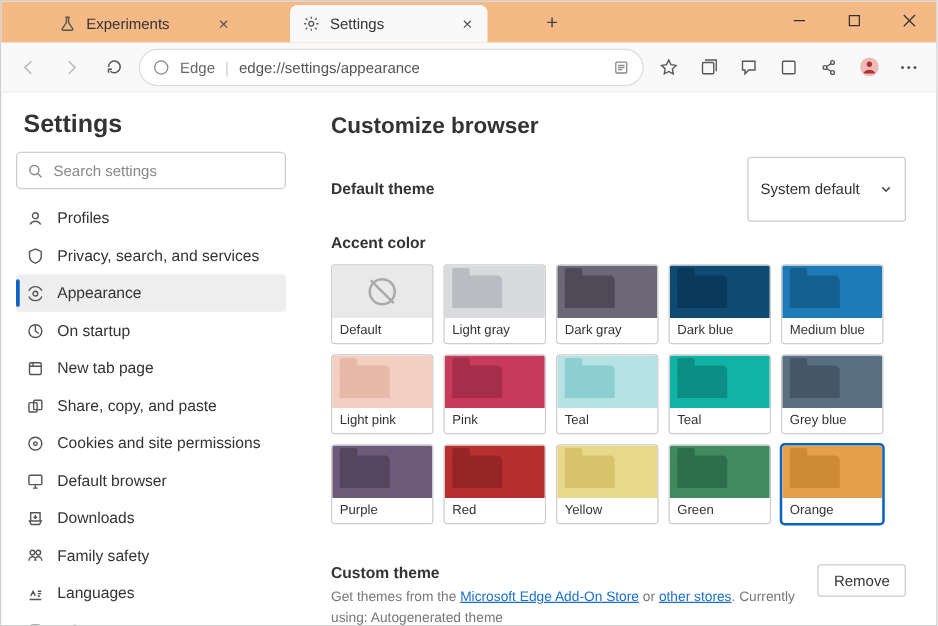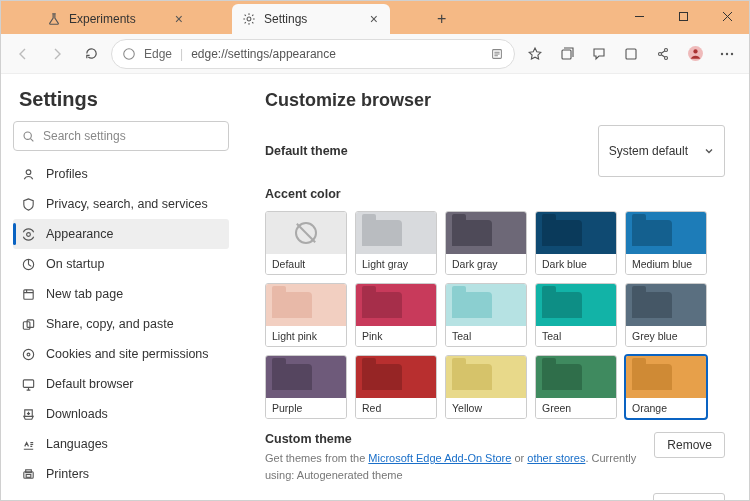--- a/index.html
+++ b/index.html
@@ -26,21 +26,21 @@
 .stitle { font-size: 20px; font-weight: 600; margin-bottom: 10px; padding-left: 6px; }
 .search { height: 30px; border: 1px solid #ccc; border-radius: 4px; display: flex; align-items: center; padding: 0 8px; gap: 8px; margin-bottom: 8px; color: #888; font-size: 12px; }
 .navitem { height: 30px; display: flex; align-items: center; padding: 0 8px; gap: 10px; font-size: 12.5px; color: #333; border-radius: 3px; }
 .navitem.active { background: #eee; position: relative; }
 .navitem.active::before { content: ""; position: absolute; left: 0; top: 4px; bottom: 4px; width: 3px; background: #0a63c2; border-radius: 2px; }
 .navicon { width: 15px; height: 15px; color: #555; flex-shrink: 0; }
 .main { flex: 1; padding: 16px 24px 12px 24px; overflow-y: auto; }
 .mtitle { font-size: 18px; font-weight: 600; margin-bottom: 14px; }
 .seclabel { font-size: 12.5px; font-weight: 600; margin-bottom: 10px; display: flex; align-items: center; justify-content: space-between; }
 .dropdown { border: 1px solid #ccc; border-radius: 3px; padding: 18px 10px; font-size: 12px; display: flex; align-items: center; gap: 16px; background: #fff; font-weight: 400; }
-.grid { display: grid; grid-template-columns: repeat(5, 82px); gap: 8px; margin-bottom: 13px; }
+.grid { display: grid; grid-template-columns: repeat(5, 82px); gap: 8px; margin-bottom: 32px; }
 .swatch { border: 1px solid #ccc; border-radius: 3px; overflow: hidden; height: 64px; display: flex; flex-direction: column; position: relative; }
 .swatch.selected { outline: 2px solid #0a63c2; outline-offset: -1px; }
 .swcolor { flex: 1; position: relative; }
 .swlabel { font-size: 10.5px; padding: 4px 6px; background: #fff; color: #333; }
 .tabshape { position: absolute; left: 6px; top: 8px; width: 40px; height: 26px; border-radius: 4px 4px 0 0; }
 .tabshape::before { content: ""; position: absolute; left: 0; top: -6px; width: 14px; height: 10px; border-radius: 2px 2px 0 0; background: inherit; }
 .noicon { position: absolute; left: 50%; top: 50%; transform: translate(-50%,-50%); width: 22px; height: 22px; border: 2px solid #aaa; border-radius: 50%; }
 .noicon::after { content: ""; position: absolute; left: 50%; top: 50%; width: 26px; height: 2px; background: #aaa; transform: translate(-50%,-50%) rotate(45deg); }
 .customrow { display: flex; justify-content: space-between; align-items: flex-start; gap: 12px; margin-bottom: 10px; }
 .customtxt { font-size: 11px; color: #777; line-height: 1.5; }
@@ -231,20 +231,28 @@
         </div>
         <div class="navitem">
           <svg class="navicon" viewBox="0 0 16 16" fill="none" stroke="currentColor" stroke-width="1.2">
             <path d="M4 10V3h8v7M3 10h10l-1.5 3h-7z"></path>
             <path d="M8 5v3m0 0-1.5-1.5M8 8l1.5-1.5"></path>
           </svg>
           <span>Downloads</span>
         </div>
         <div class="navitem">
           <svg class="navicon" viewBox="0 0 16 16" fill="none" stroke="currentColor" stroke-width="1.2">
+            <circle cx="5.5" cy="5" r="2"></circle>
+            <circle cx="10.5" cy="5" r="2"></circle>
+            <path d="M2.5 12c0-2 1.5-3.5 3-3.5s3 1.5 3 3.5M7.5 12c0-2 1.5-3.5 3-3.5s3 1.5 3 3.5"></path>
+          </svg>
+          <span>Family safety</span>
+        </div>
+        <div class="navitem">
+          <svg class="navicon" viewBox="0 0 16 16" fill="none" stroke="currentColor" stroke-width="1.2">
             <path d="M3 13h10M4 10l2-4 2 4M5 8h2M10 6h3M10 8h3M10 10h2"></path>
           </svg>
           <span>Languages</span>
         </div>
         <div class="navitem">
           <svg class="navicon" viewBox="0 0 16 16" fill="none" stroke="currentColor" stroke-width="1.2">
             <rect x="3" y="5" width="10" height="7" rx="1"></rect>
             <rect x="5" y="3" width="6" height="3"></rect>
             <rect x="5.5" y="8" width="5" height="3"></rect>
           </svg>

